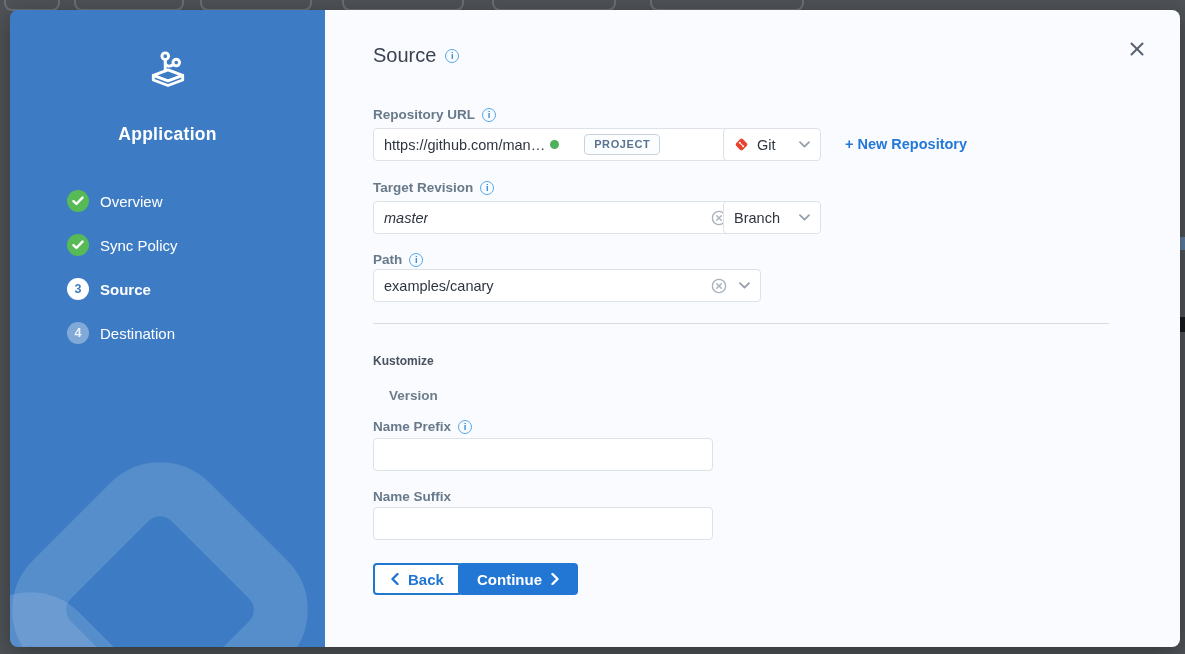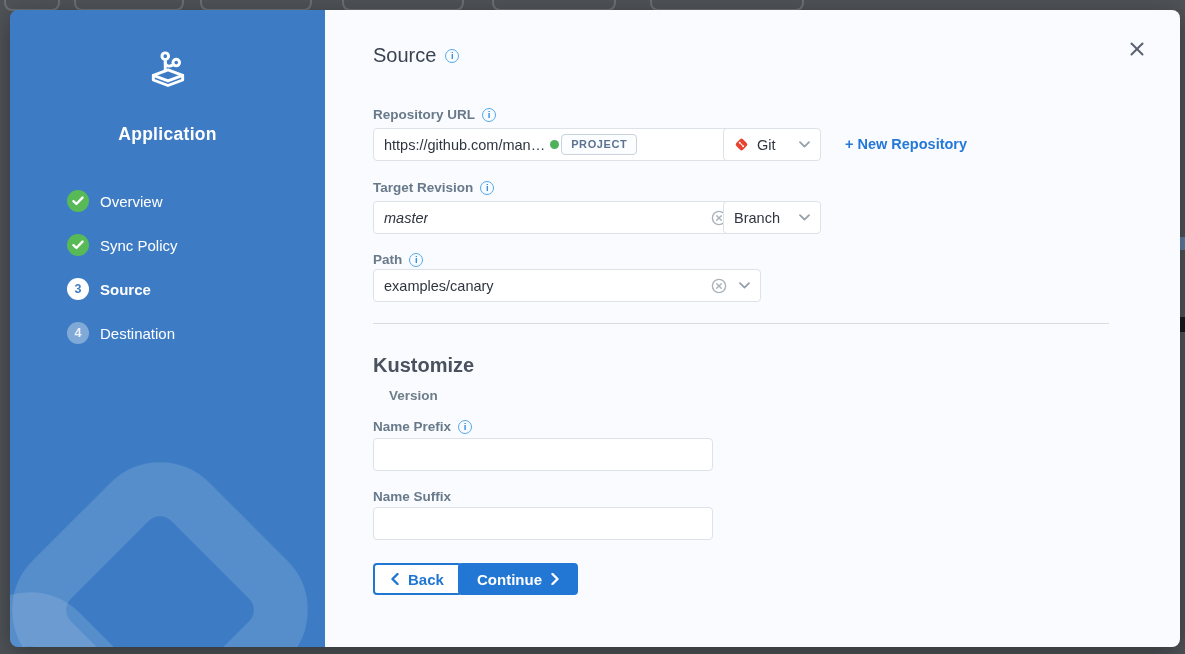--- a/index.html
+++ b/index.html
@@ -49,27 +49,27 @@
   .info-icon{display:inline-flex;align-items:center;justify-content:center;width:14px;height:14px;border:1.4px solid #54a9ea;border-radius:50%;color:#2e8fe0;font-size:9.5px;font-weight:700;font-style:normal;box-sizing:border-box;cursor:pointer;}
   .close-btn{position:absolute;top:30px;right:34px;width:18px;height:18px;cursor:pointer;}
   .close-btn svg{display:block;}
 
   .fld-label{position:absolute;left:48px;font-size:13.5px;font-weight:700;color:#68798a;display:flex;align-items:center;gap:7px;}
   .ctrl{position:absolute;height:33px;background:#fff;border:1px solid #dce2e8;border-radius:4px;box-sizing:border-box;display:flex;align-items:center;padding:0 10px;font-size:14.5px;color:#2f3540;cursor:pointer;}
   .ctrl.input-wide{left:48px;width:388px;align-items:center;}
   .ctrl.select-sm{left:398px;width:98px;}
   .val-text{white-space:nowrap;overflow:hidden;}
   .green-dot{width:9px;height:9px;border-radius:50%;background:#4db05b;margin-left:5px;flex:0 0 9px;}
-  .proj-badge{margin-left:2px;border:1px solid #c9d3dd;border-radius:4px;background:#fbfdff;color:#5b7290;font-size:11px;font-weight:600;letter-spacing:.6px;padding:4px 9px;line-height:1;}
+  .proj-badge{margin-left:25px;border:1px solid #c9d3dd;border-radius:4px;background:#fbfdff;color:#5b7290;font-size:11px;font-weight:600;letter-spacing:.6px;padding:4px 9px;line-height:1;}
   .chev{margin-left:auto;flex:0 0 auto;display:flex;}
   .chev.gap{margin-left:12px;}
   .clear-icon{margin-left:auto;flex:0 0 auto;display:flex;cursor:pointer;}
   .link{position:absolute;left:520px;top:126px;font-size:14.5px;font-weight:600;color:#2478d8;cursor:pointer;}
   .divider{position:absolute;left:48px;top:313px;width:736px;height:1px;background:#d6dce2;}
-  .sec-heading{position:absolute;left:48px;font-size:20px;font-weight:700;color:#49525e;}
+  .sec-heading{position:absolute;left:48px;font-size:12px;font-weight:700;color:#49525e;}
   .real-input{position:absolute;left:48px;width:340px;height:33px;background:#fff;border:1px solid #dce2e8;border-radius:4px;box-sizing:border-box;padding:0 10px;font-size:14.5px;color:#2f3540;font-family:"Liberation Sans",sans-serif;outline:none;}
   .btn{position:absolute;top:553px;height:32px;display:inline-flex;align-items:center;gap:9px;border-radius:4px;font-size:15px;font-weight:700;padding:0 16px;cursor:pointer;box-sizing:border-box;}
   .btn-back{left:48px;background:#fff;border:2px solid #2176d2;color:#2176d2;}
   .btn-continue{left:133px;background:#2377d4;border:2px solid #2377d4;color:#fff;padding:0 17px;}
   .git-icon{width:15px;height:15px;margin-right:8px;flex:0 0 15px;}
 </style>
 </head>
 <body>
 
 <div>

